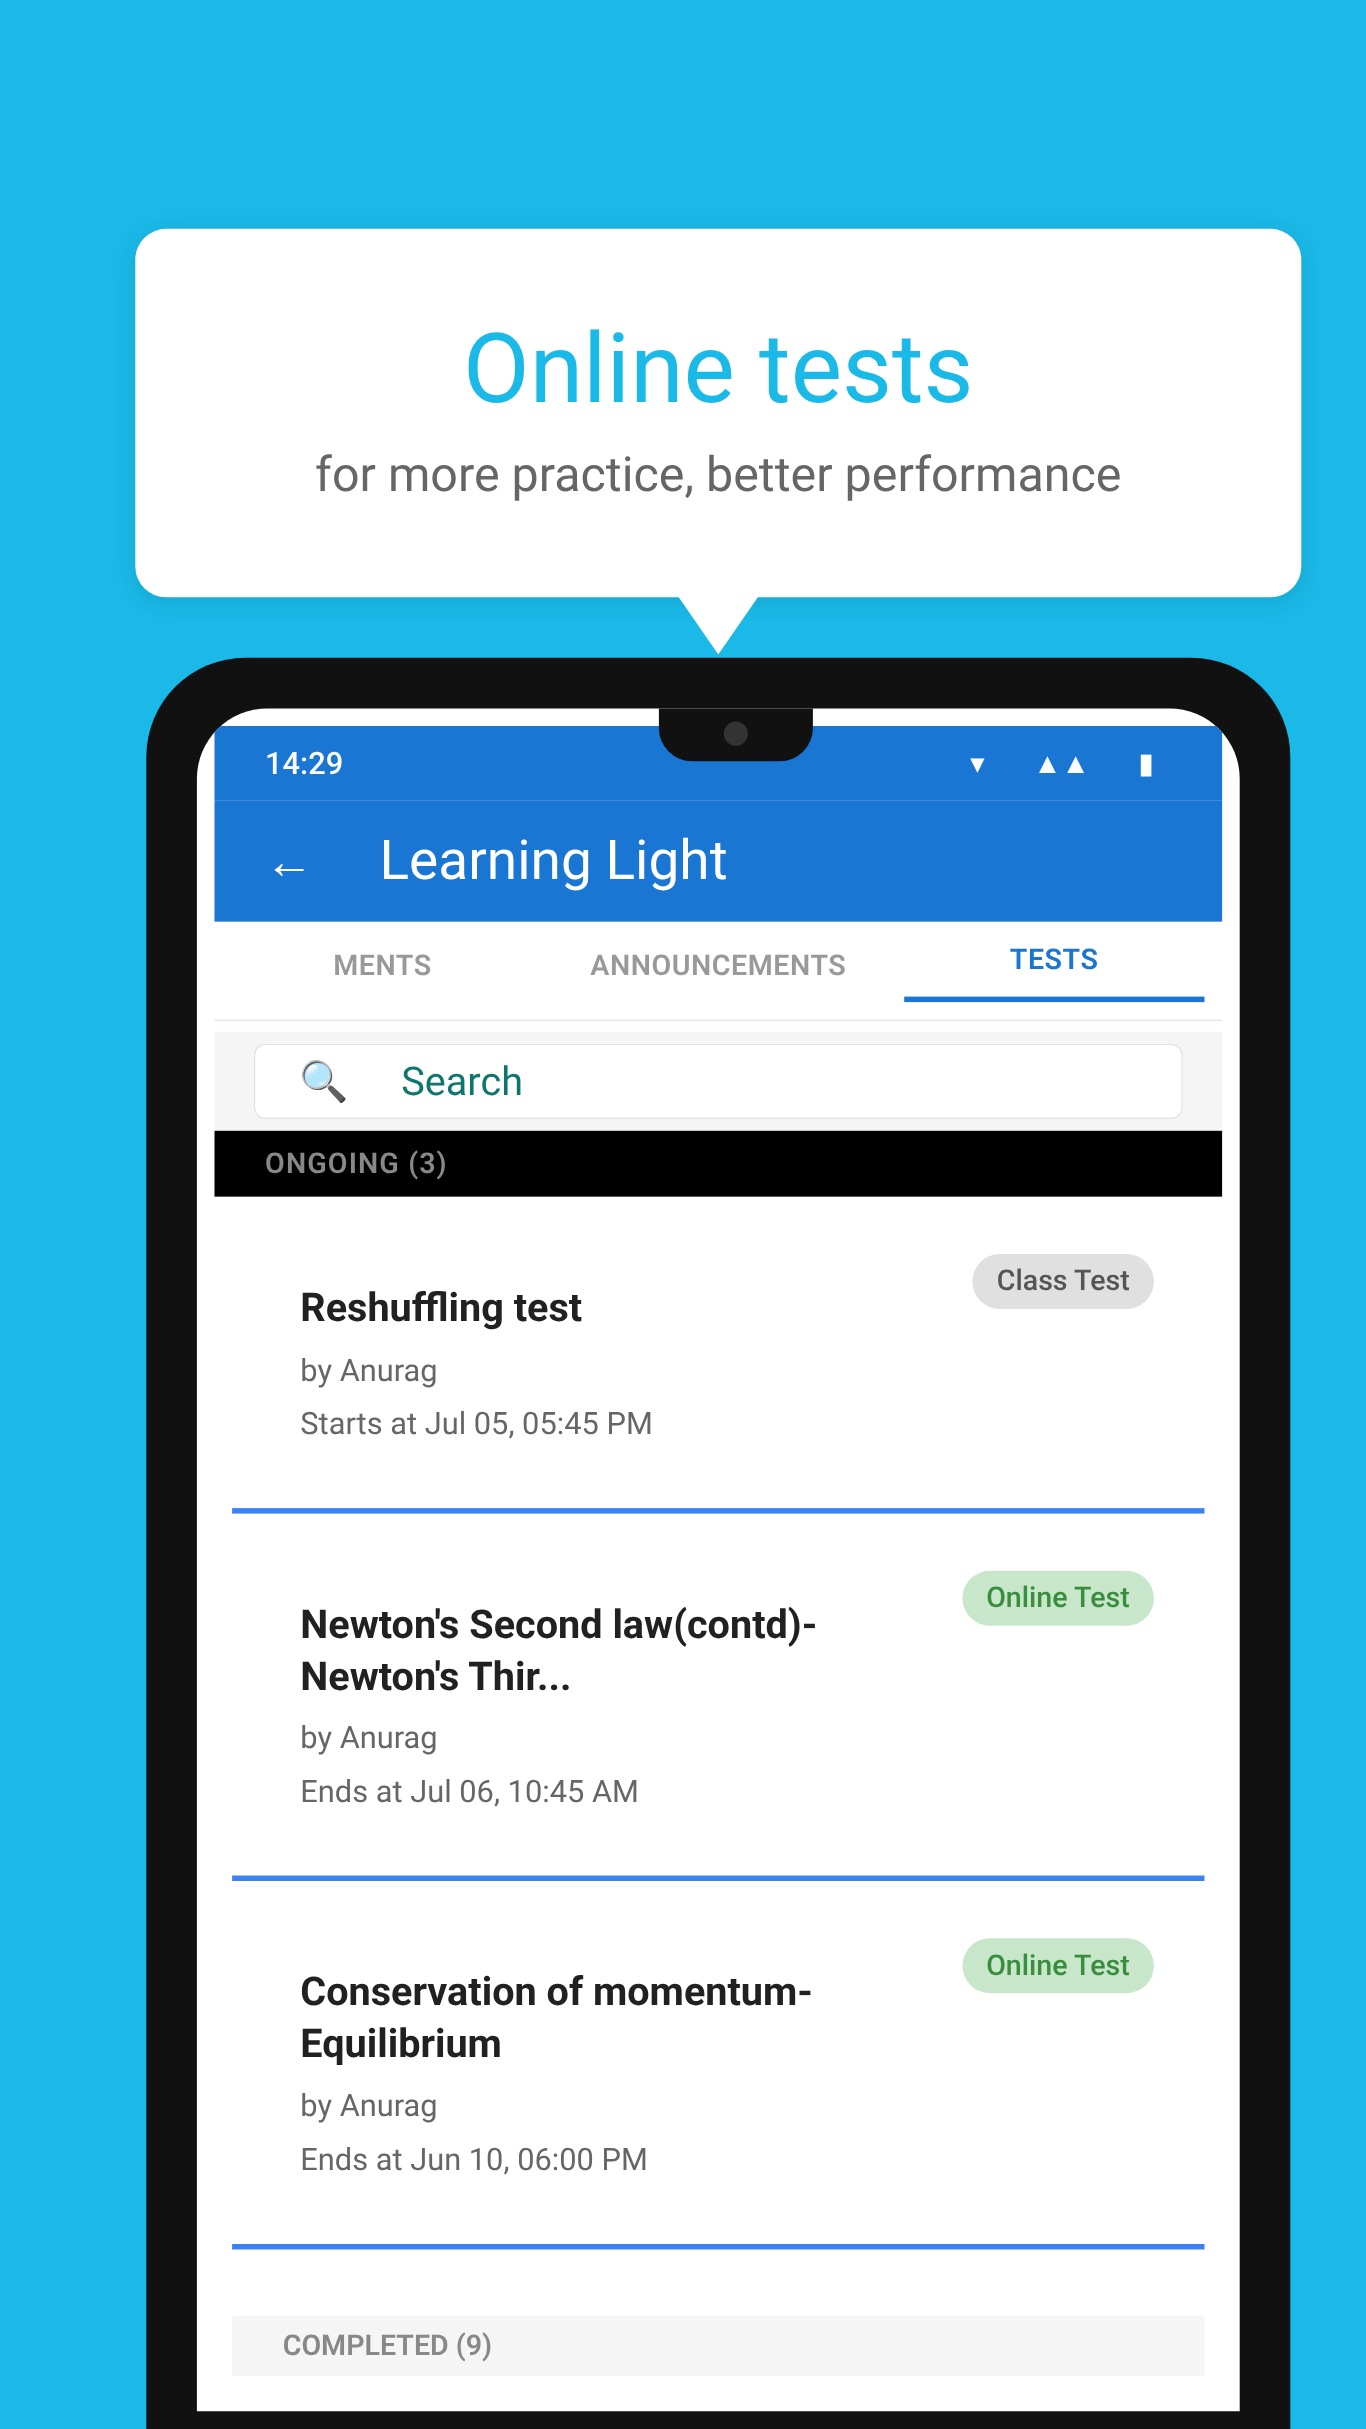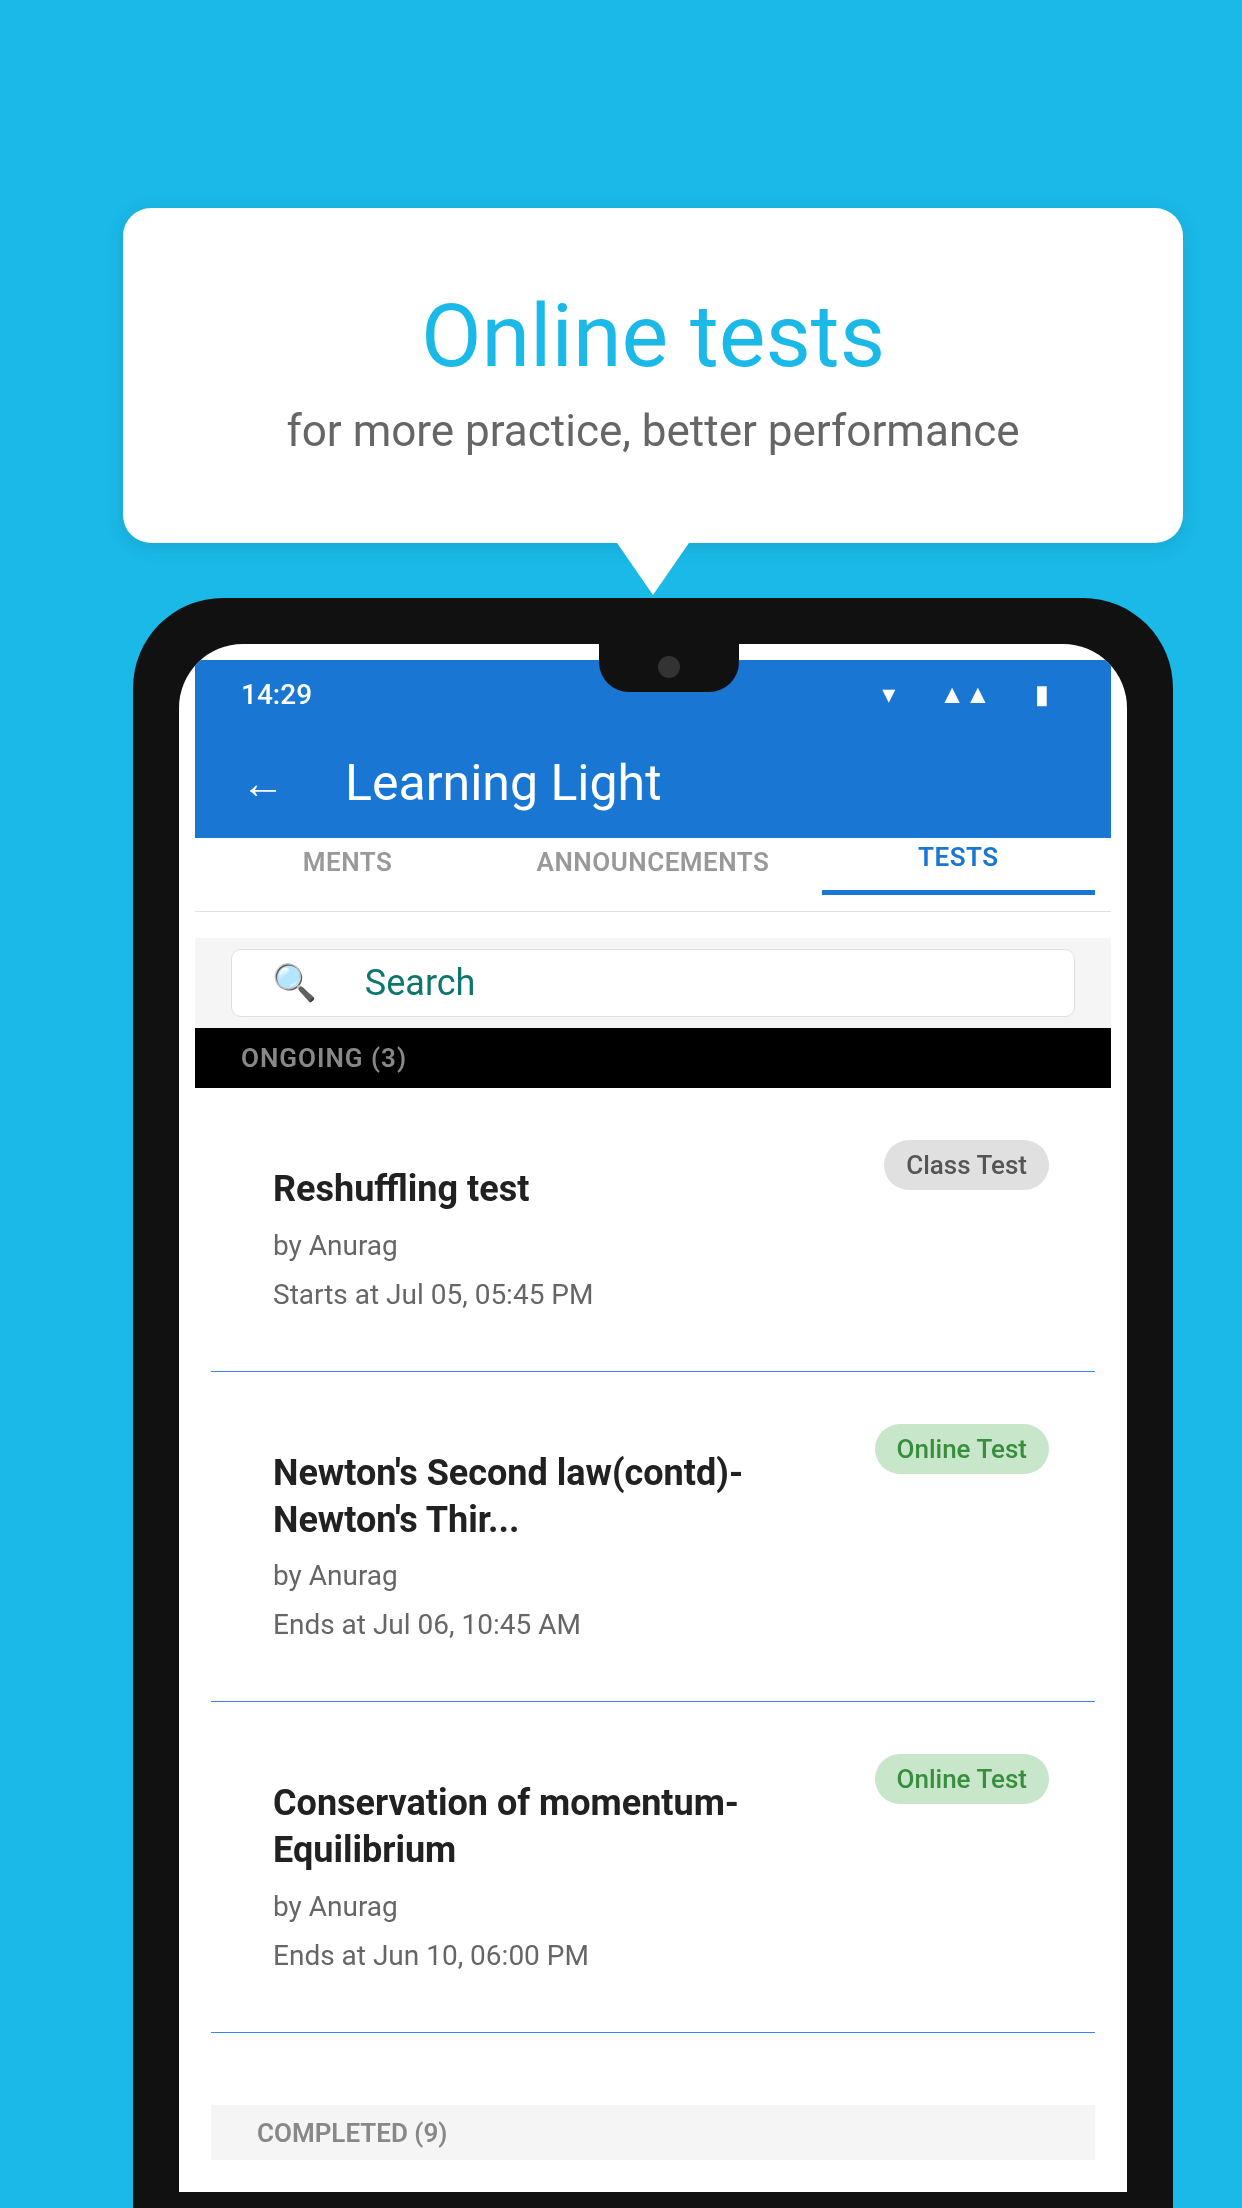--- a/index.html
+++ b/index.html
@@ -152,25 +152,26 @@
       font-size: 50px;
       font-weight: 400;
     }
 
     
     .tabs-bar {
       position: absolute;
       top: 178px;
       left: 0;
       right: 0;
-      height: 74px;
+      height: 90px;
       background: white;
       display: flex;
       align-items: flex-end;
       border-bottom: 1px solid #e0e0e0;
+      justify-content: flex-end;
     }
 
     .tab {
       flex: 1;
       text-align: center;
       padding-bottom: 18px;
       font-size: 26px;
       font-weight: 600;
       color: #999;
       letter-spacing: 0.5px;
@@ -242,21 +243,21 @@
       top: 428px;
       left: 0;
       right: 0;
       bottom: 0;
       background: white;
       overflow: hidden;
     }
 
     .test-item {
       padding: 30px 30px 28px;
-      border-bottom: 1px solid #3b82f6;
+      border-bottom: 5px solid #3b82f6;
       display: flex;
       justify-content: space-between;
       align-items: flex-start;
     }
 
     .test-info {
       flex: 1;
       padding-right: 20px;
     }
 

